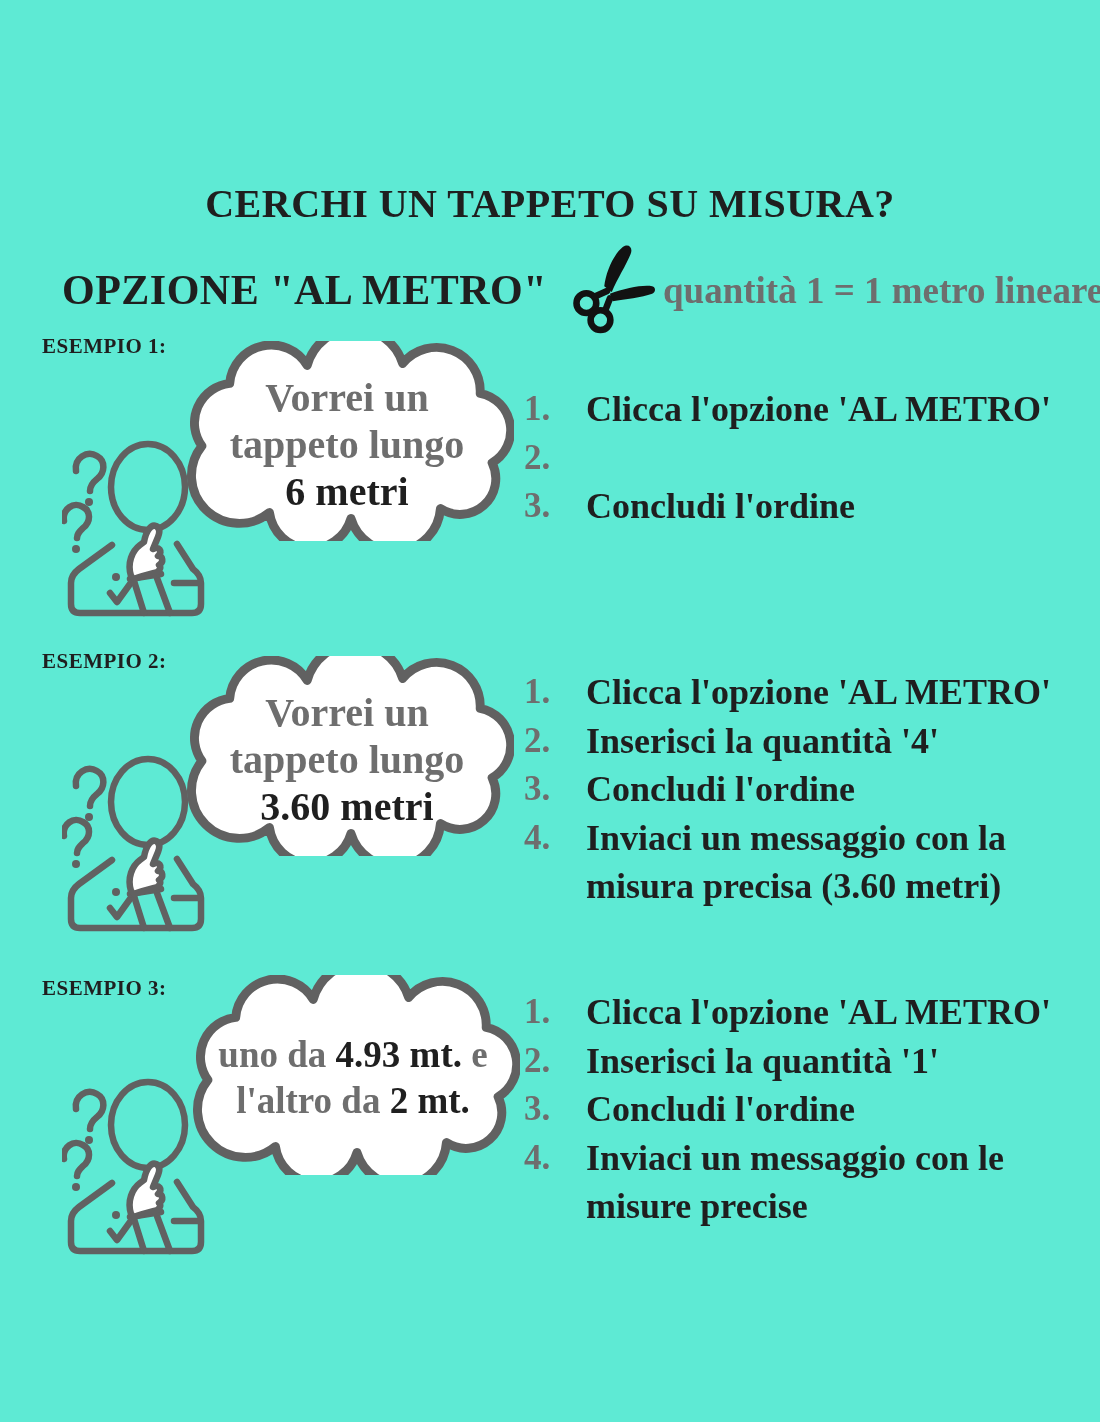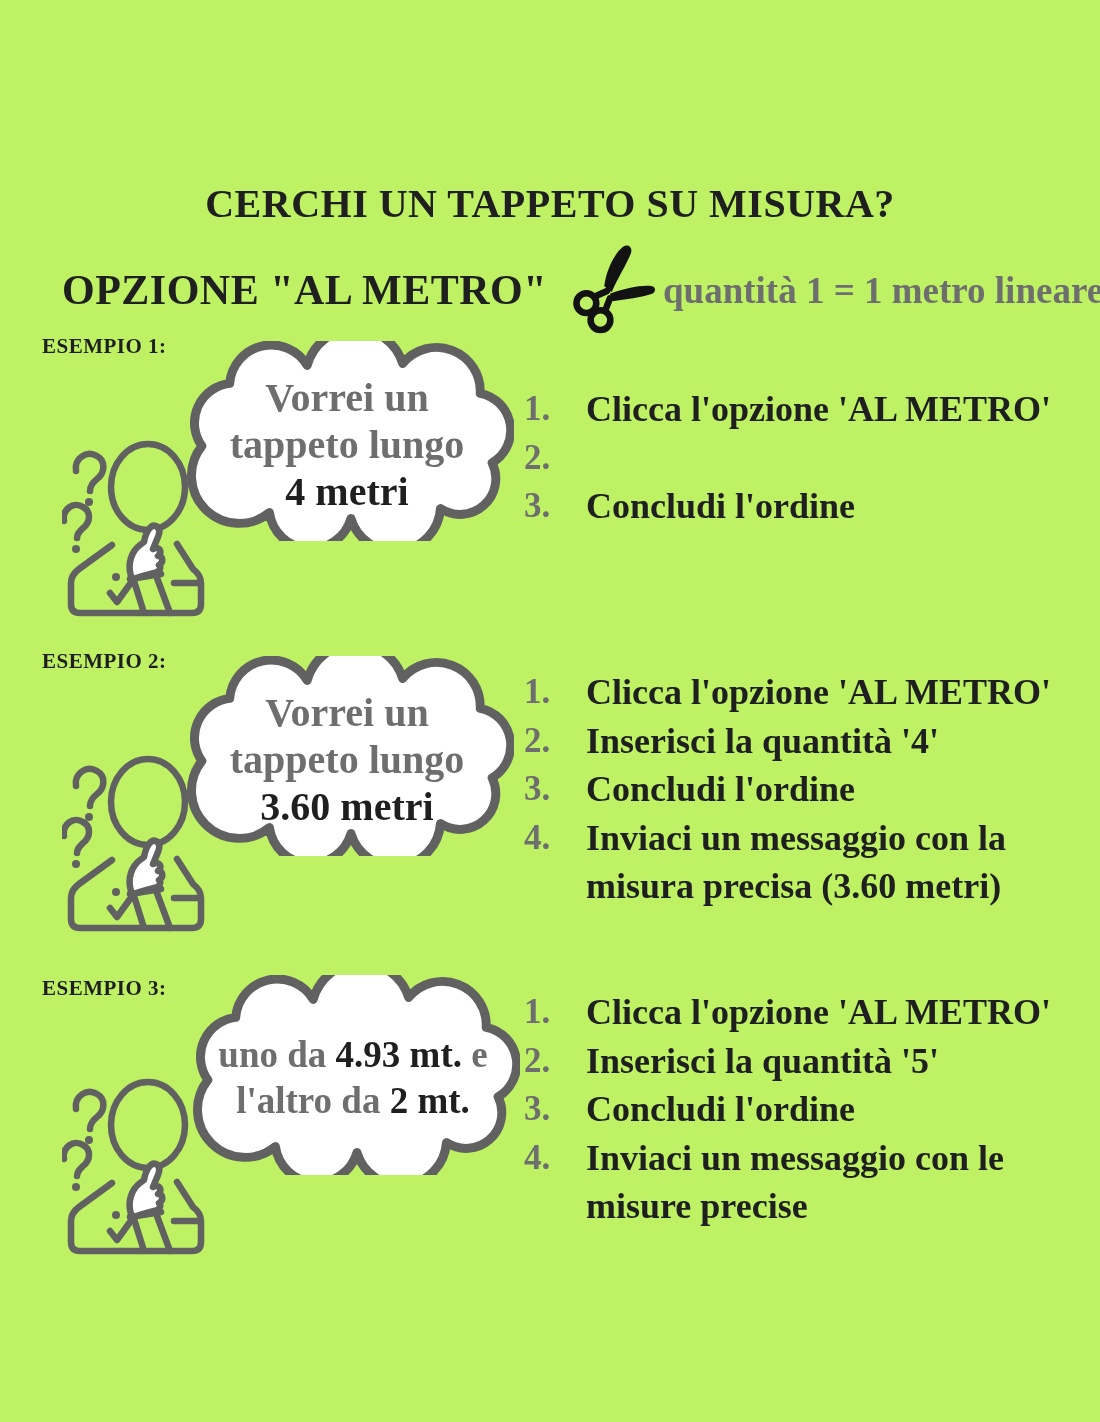--- a/index.html
+++ b/index.html
@@ -3,21 +3,21 @@
 <meta charset="utf-8">
 <style>
   :root{
     --dark:#1f1f1f;
     --gray:#6e6e6e;
     --line:#616161;
     --ink:#121212;
   }
   html,body{margin:0;padding:0;background:#fff;}
   .canvas{
-    position:relative;width:1100px;height:1422px;background:#bef264;overflow:hidden;
+    position:relative;width:1100px;height:1422px;background:#5eead4;overflow:hidden;
     font-family:"Liberation Serif","DejaVu Serif",serif;font-weight:bold;color:var(--dark);
   }
   .page-title{
     position:absolute;top:182px;left:0;width:100%;text-align:center;
     font-size:40px;line-height:1.1;color:var(--dark);letter-spacing:.5px;
   }
   .option-row{
     position:absolute;top:238px;left:62px;display:flex;align-items:center;height:104px;
   }
   .option-label{font-size:42px;color:var(--dark);white-space:nowrap;letter-spacing:.5px;}
@@ -103,21 +103,21 @@
     <svg class="thinker">
         <use href="#sym-thinker"></use>
       </svg>
     <div class="cloud-wrap">
       <svg class="cloud-svg">
           <use href="#sym-cloud"></use>
         </svg>
       <div class="bubble-text">
           <div class="bubble-line"><span>Vorrei un</span></div>
           <div class="bubble-line"><span>tappeto lungo</span></div>
-          <div class="bubble-line"><span class="strong">4 metri</span></div>
+          <div class="bubble-line"><span class="strong">6 metri</span></div>
         </div>
     </div>
     <ol class="steps">
         <li class="step">
           <span class="num">1.</span>
           <span class="txt">Clicca l'opzione 'AL METRO'</span>
         </li>
         <li class="step">
           <span class="num">2.</span>
         </li>
@@ -178,21 +178,21 @@
           <div class="bubble-line"><span>l'altro da </span><span class="strong">2 mt.</span></div>
         </div>
     </div>
     <ol class="steps">
         <li class="step">
           <span class="num">1.</span>
           <span class="txt">Clicca l'opzione 'AL METRO'</span>
         </li>
         <li class="step">
           <span class="num">2.</span>
-          <span class="txt">Inserisci la quantità '5'</span>
+          <span class="txt">Inserisci la quantità '1'</span>
         </li>
         <li class="step">
           <span class="num">3.</span>
           <span class="txt">Concludi l'ordine</span>
         </li>
         <li class="step">
           <span class="num">4.</span>
           <span class="txt">Inviaci un messaggio con le
 misure precise</span>
         </li>

